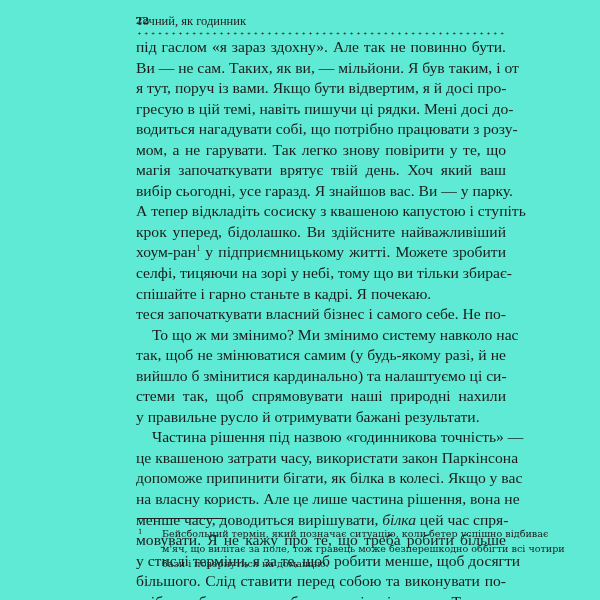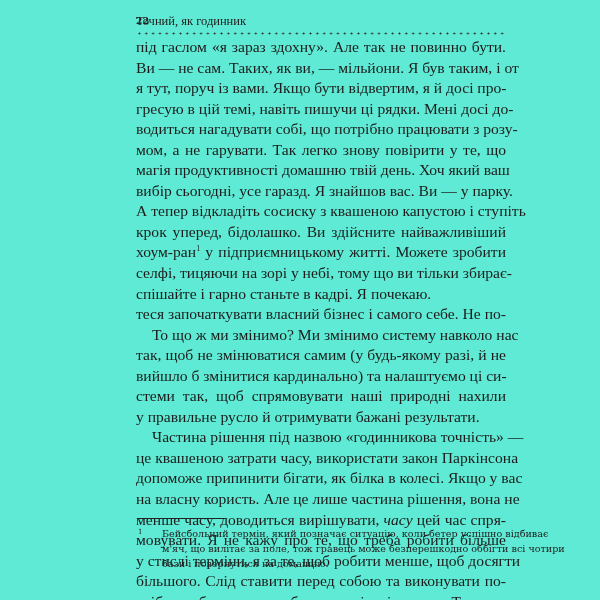--- a/index.html
+++ b/index.html
@@ -36,38 +36,38 @@
   </div>
   <div class="dot-rule"></div>
 
   <div class="body-text" id="body-text">
       <span class="line">під гаслом «я зараз здохну». Але так не повинно бути.</span>
       <span class="line">Ви — не сам. Таких, як ви, — мільйони. Я був таким, і от</span>
       <span class="line">я тут, поруч із вами. Якщо бути відвертим, я й досі про-</span>
       <span class="line">гресую в цій темі, навіть пишучи ці рядки. Мені досі до-</span>
       <span class="line">водиться нагадувати собі, що потрібно працювати з розу-</span>
       <span class="line">мом, а не гарувати. Так легко знову повірити у те, що</span>
-      <span class="line">магія продуктивності домашню твій день. Хоч який ваш</span>
+      <span class="line">магія започаткувати врятує твій день. Хоч який ваш</span>
       <span class="line">вибір сьогодні, усе гаразд. Я знайшов вас. Ви — у парку.</span>
       <span class="line">А тепер відкладіть сосиску з квашеною капустою і ступіть</span>
       <span class="line">крок уперед, бідолашко. Ви здійсните найважливіший</span>
       <span class="line">хоум-ран<sup>1</sup> у підприємницькому житті. Можете зробити</span>
       <span class="line">селфі, тицяючи на зорі у небі, тому що ви тільки збирає-</span>
       <span class="line last">спішайте і гарно станьте в кадрі. Я почекаю.</span>
       <span class="line">теся започаткувати власний бізнес і самого себе. Не по-</span>
       <span class="line indent">То що ж ми змінимо? Ми змінимо систему навколо нас</span>
       <span class="line">так, щоб не змінюватися самим (у будь-якому разі, й не</span>
       <span class="line">вийшло б змінитися кардинально) та налаштуємо ці си-</span>
       <span class="line">стеми так, щоб спрямовувати наші природні нахили</span>
       <span class="line last">у правильне русло й отримувати бажані результати.</span>
       <span class="line indent">Частина рішення під назвою «годинникова точність» —</span>
       <span class="line">це квашеною затрати часу, використати закон Паркінсона</span>
       <span class="line">допоможе припинити бігати, як білка в колесі. Якщо у вас</span>
       <span class="line">на власну користь. Але це лише частина рішення, вона не</span>
-      <span class="line">менше часу, доводиться вирішувати, <em>часу</em> цей час спря-</span>
+      <span class="line">менше часу, доводиться вирішувати, <em>білка</em> цей час спря-</span>
       <span class="line">мовувати. Я не кажу про те, що треба робити більше</span>
       <span class="line">у стислі терміни, я за те, щоб робити менше, щоб досягти</span>
       <span class="line">більшого. Слід ставити перед собою та виконувати по-</span>
       <span class="line">трібну роботу, маючи обмежену кількість часу. Так само</span>
     </div>
 
   <div class="footnote-rule"></div>
   <div class="footnote">
     <span class="footnote-marker">1</span>
     <div class="footnote-body" id="footnote-body">

